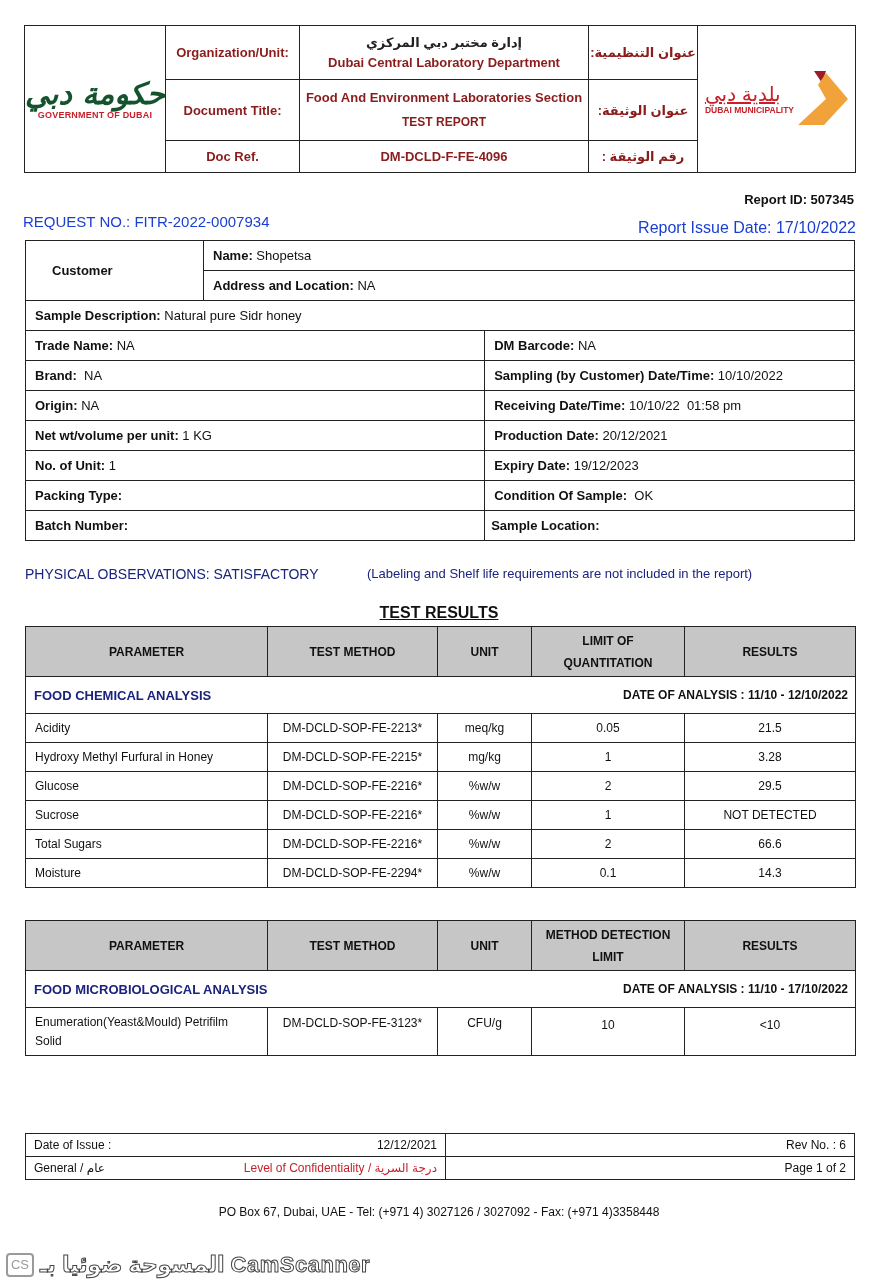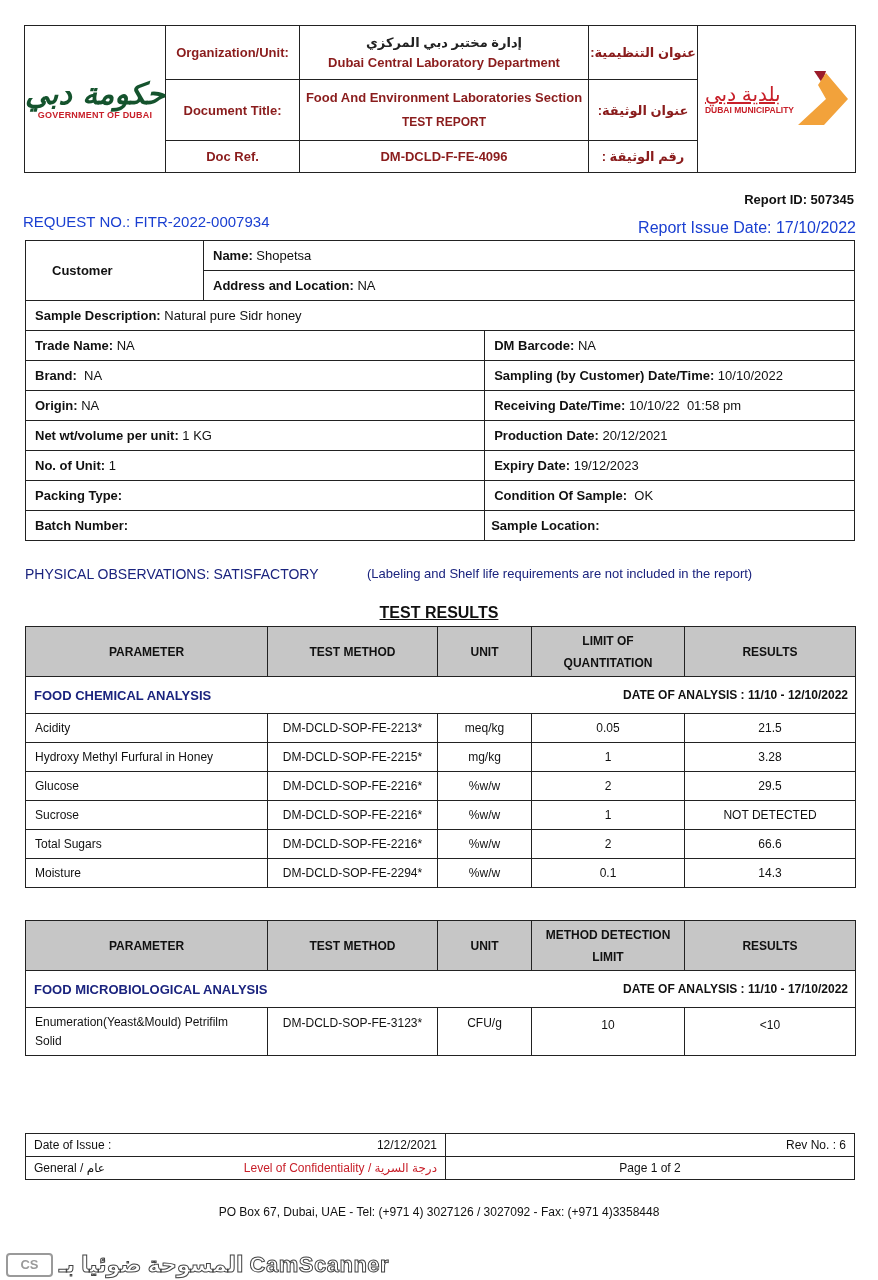--- a/index.html
+++ b/index.html
@@ -34,21 +34,21 @@
   .res .row td { height: 29px; }
   .res td.left { text-align: left; padding-left: 9px; }
   .sec-title { color: #1a237e; font-size: 13px; float: left; padding-left: 8px; }
   .sec-date { float: right; padding-right: 7px; font-size: 12px; }
 
   
   #foot { position: absolute; left: 25px; top: 1133px; width: 830px; }
   #foot td { font-size: 12px; height: 23px; padding: 0 8px; }
   .red { color: #c8202a; }
 
-  .cs-box { width: 47px; height: 24px; border: 2px solid #9a9a9a; border-radius: 4px; color: #9a9a9a; font-weight: bold; font-size: 13px; text-align: center; line-height: 20px; }
+  .cs-box { width: 28px; height: 24px; border: 2px solid #9a9a9a; border-radius: 4px; color: #9a9a9a; font-weight: normal; font-size: 13px; text-align: center; line-height: 20px; }
   .cs-text { font-size: 22px; color: #fff; -webkit-text-stroke: 1px #444; font-weight: bold; letter-spacing: 0.5px; }
 </style>
 </head>
 <body>
 
 <table id="hdr">
   <tbody>
       <tr style="height:54px">
     <td rowspan="3" style="width:141px">
       <div class="gov-ar">حكومة دبي</div>
@@ -246,21 +246,21 @@
       <span>Date of Issue :</span>
       <span style="float:right;font-size:12px">12/12/2021</span>
     </td>
     <td style="text-align:right">Rev No. : 6</td>
   </tr>
   <tr>
     <td>
       <span>General / عام</span>
       <span class="red" style="float:right">Level of Confidentiality  /  درجة السرية</span>
     </td>
-    <td style="text-align:center">Page 1 of 2</td>
+    <td style="text-align:right">Page 1 of 2</td>
   </tr>
 </tbody>
   </table>
 
 <div class="abs" style="left:0;width:878px;top:1197px;text-align:center;font-size:12px">PO Box 67, Dubai, UAE - Tel: (+971 4) 3027126 / 3027092 - Fax: (+971 4)3358448</div>
 
 <div class="abs" style="left:6px;top:1244px;display:flex;align-items:center;gap:6px">
   <div class="cs-box">CS</div>
   <div class="cs-text">المسوحة ضوئيا بـ CamScanner</div>
 </div>

